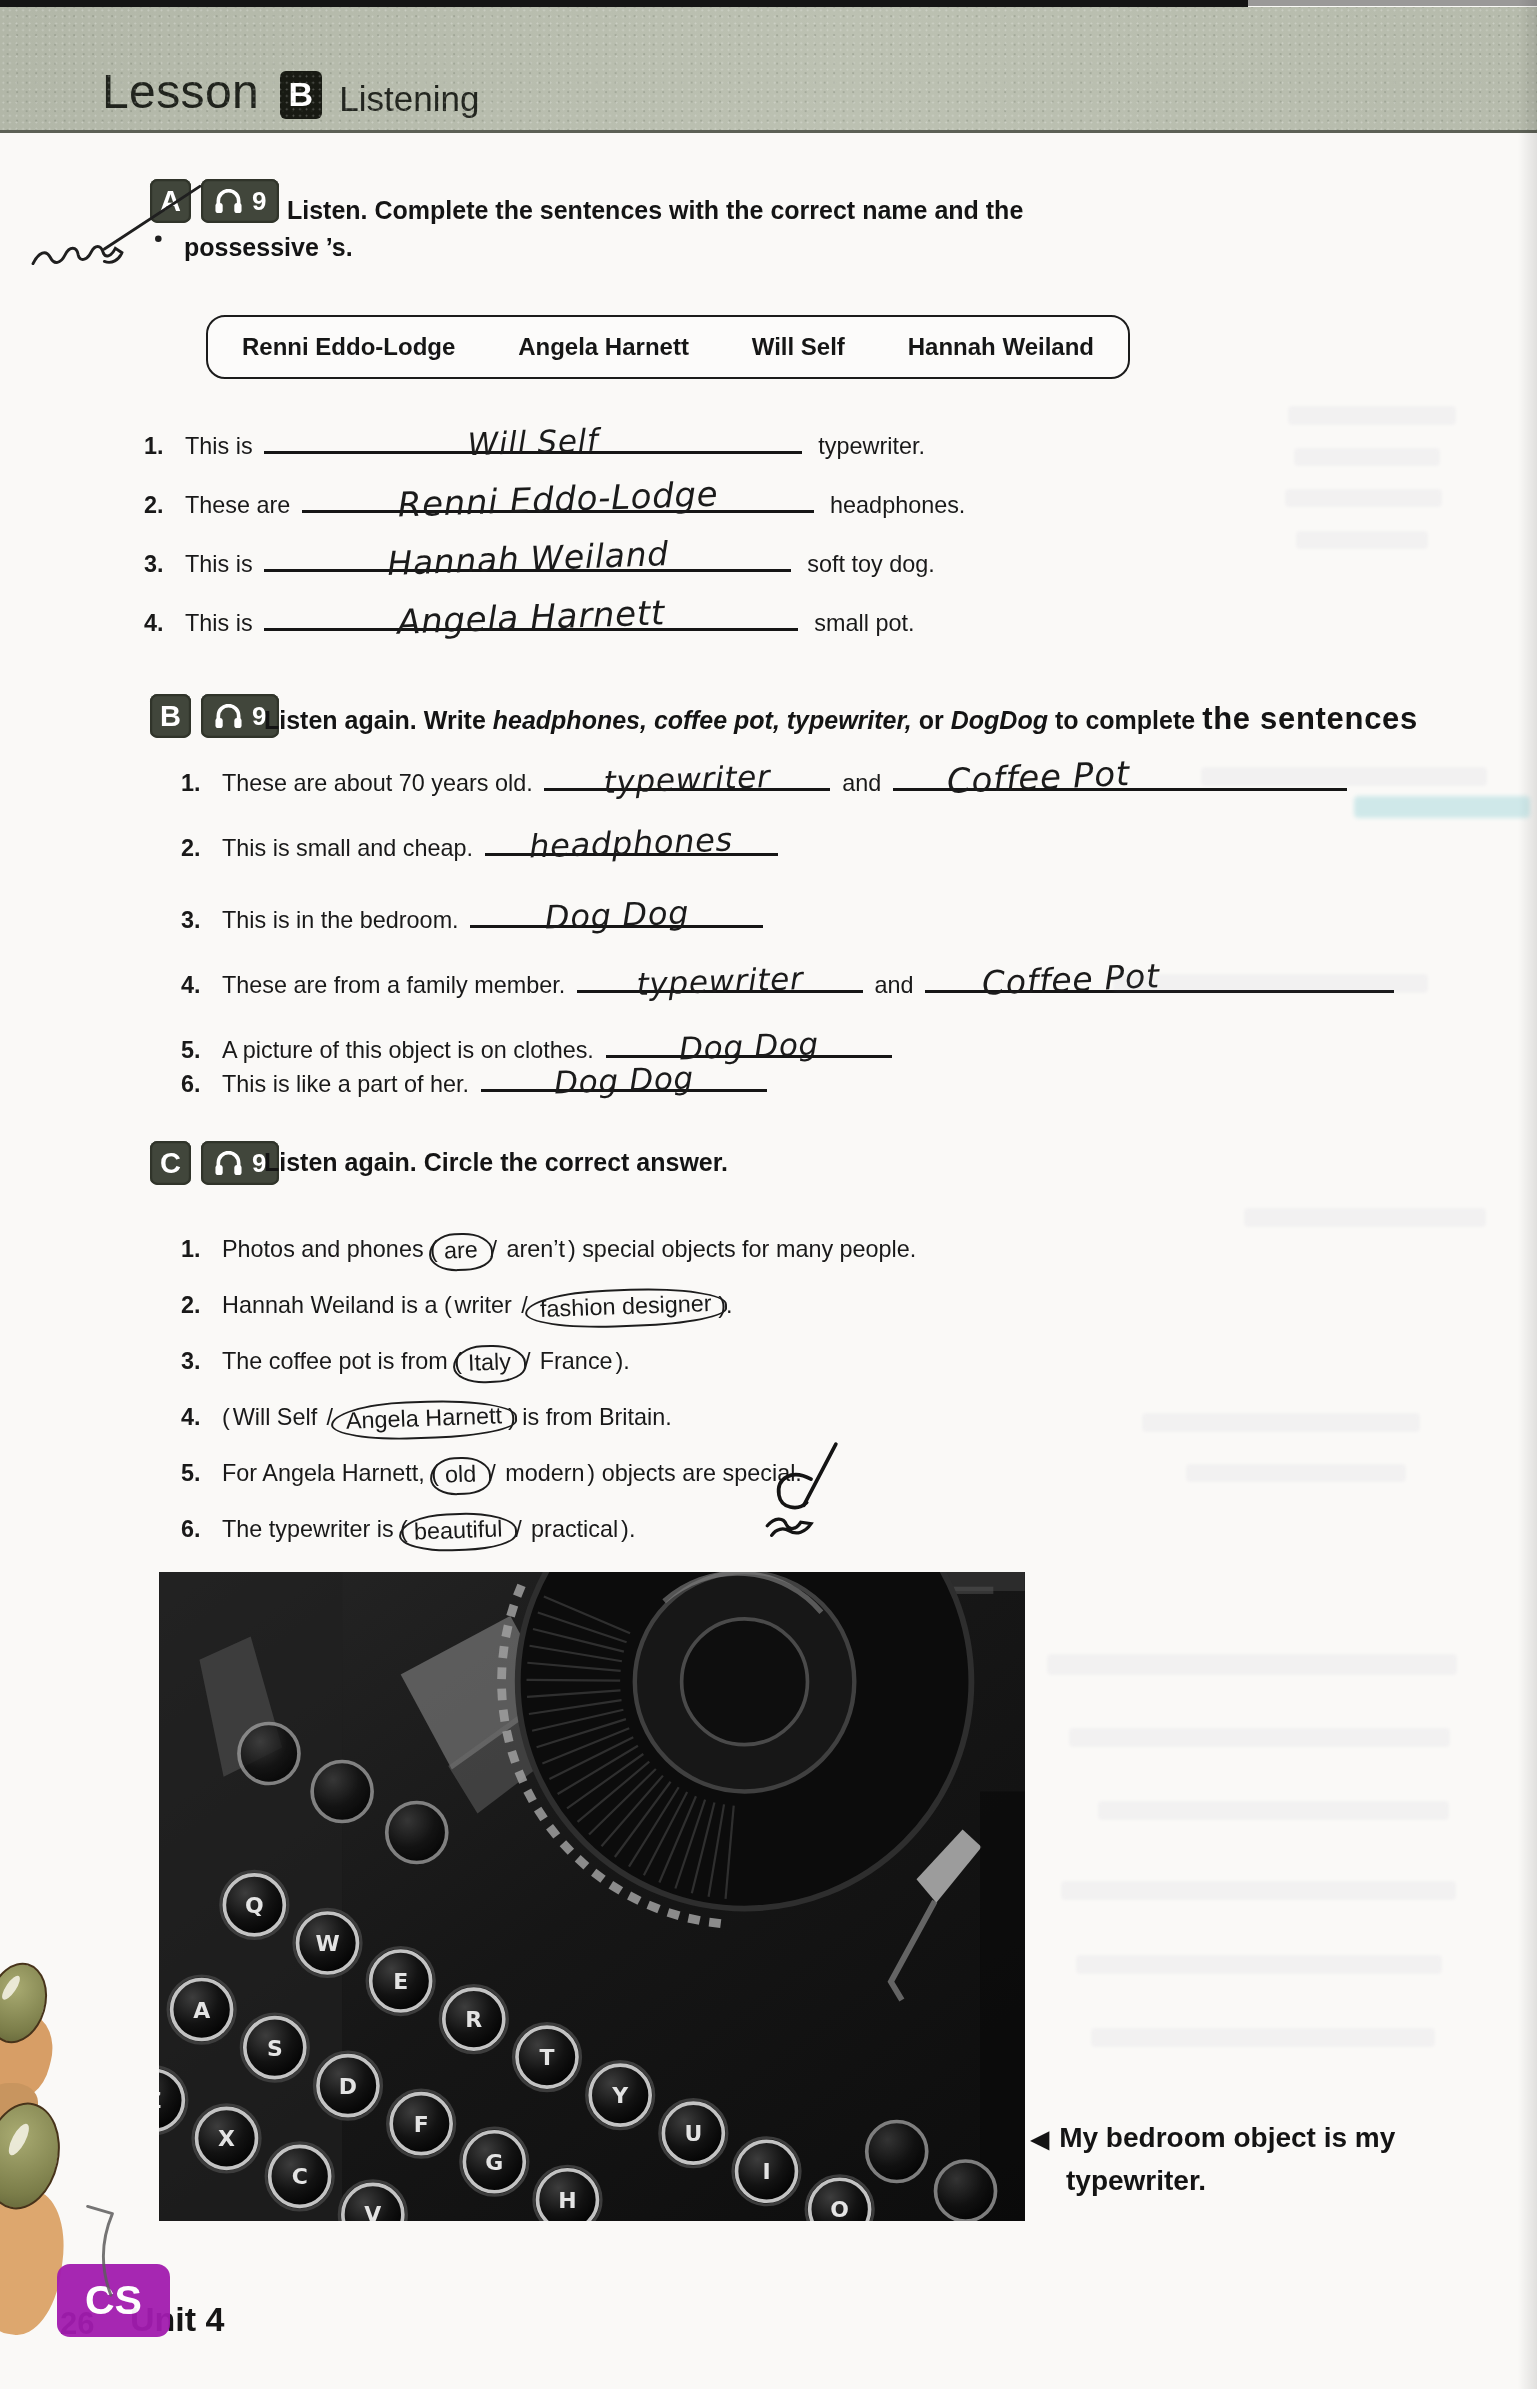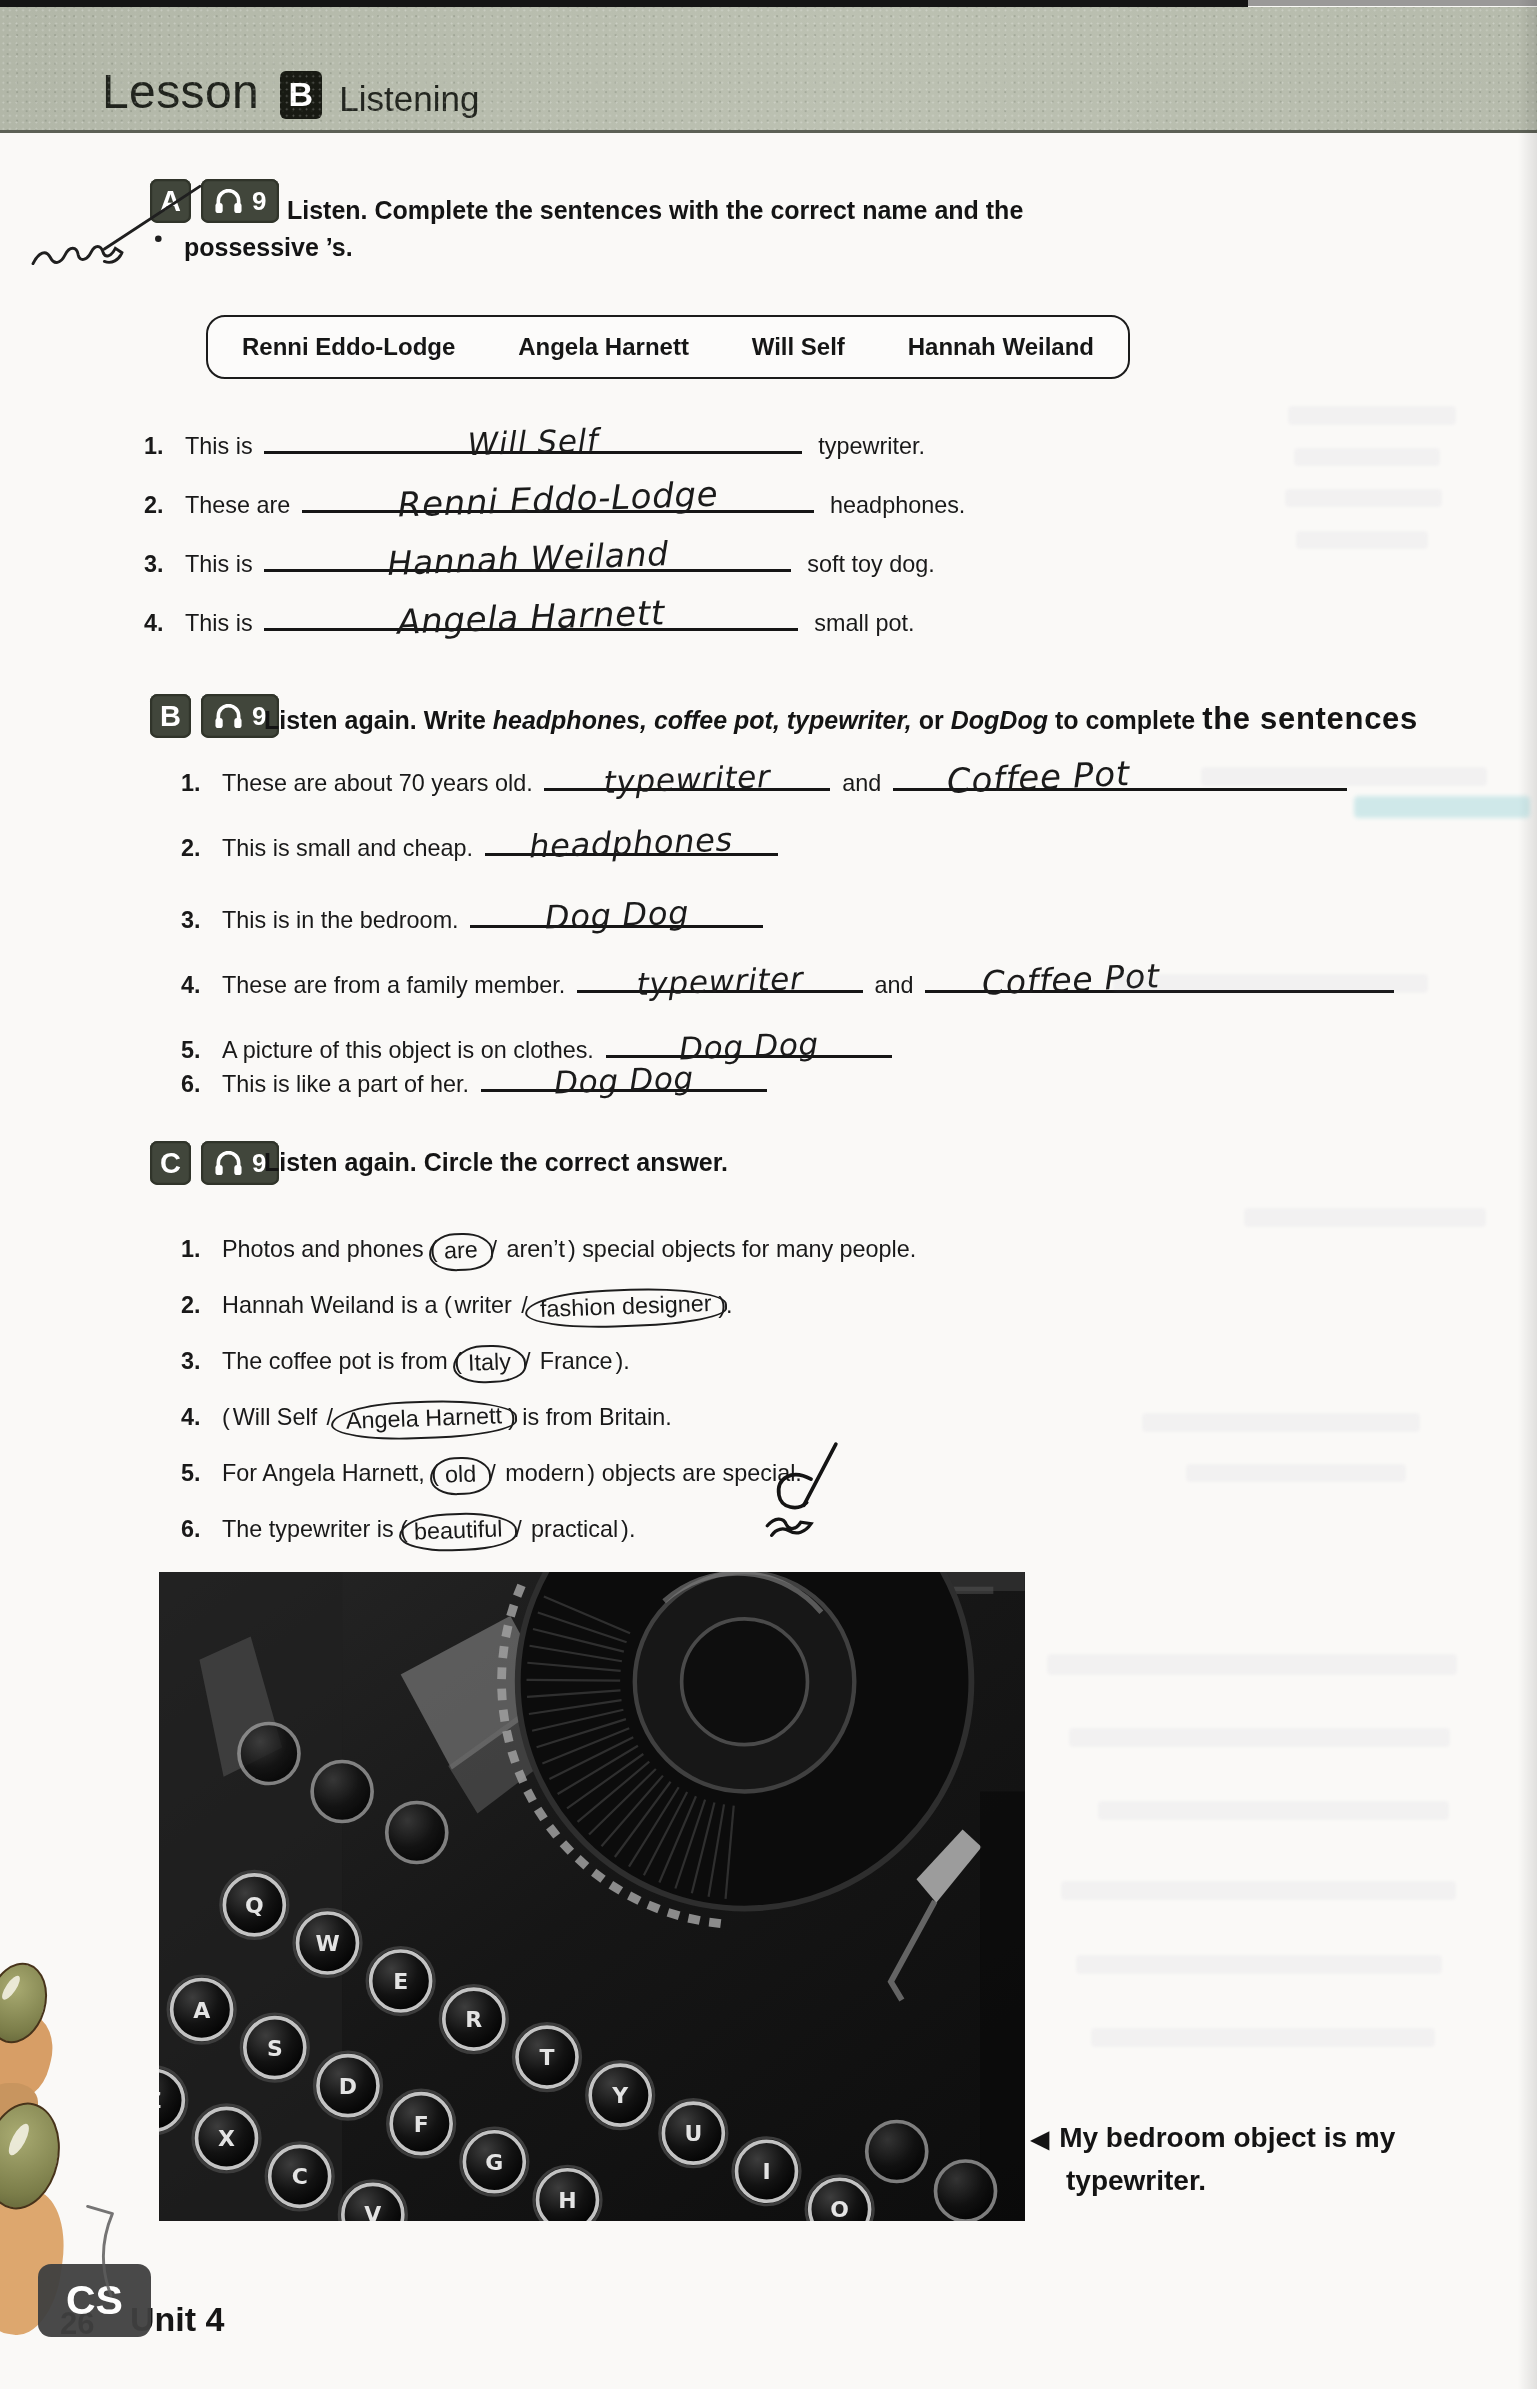--- a/index.html
+++ b/index.html
@@ -56,21 +56,21 @@
   
   .photo{position:absolute;left:159px;top:1572px;width:866px;height:649px;background:#141414;overflow:hidden;}
   .caption{position:absolute;left:1031px;top:2117px;width:410px;font-size:28px;font-weight:bold;
         line-height:41px;color:#141414;}
   .caption .arr{font-size:23.4px;margin-right:10.2px;}
   
   .watermark{position:absolute;left:165px;top:2297px;font-size:56px;color:#c2c2c2;letter-spacing:0.7px;
         z-index:5;font-weight:400;}
   .pagenum{position:absolute;left:60px;top:2306px;font-size:31px;font-weight:bold;z-index:6;}
   .unitlbl{position:absolute;left:130px;top:2300px;font-size:34px;font-weight:bold;z-index:6;}
-  .cslogo{position:absolute;left:38px;top:2264px;width:113px;height:73px;background:#404040;
+  .cslogo{position:absolute;left:57px;top:2264px;width:113px;height:73px;background:#a21caf;
         border-radius:13px;z-index:7;display:flex;align-items:center;justify-content:center;
         color:#fff;font-weight:bold;font-size:41px;opacity:.95;}
   
   .skin{position:absolute;background:#d79e66;border-radius:46%;z-index:3;}
   .nail{position:absolute;background:radial-gradient(circle at 38% 32%,#a9ab72,#7b7d49 70%,#5f6136);
         border:2.9px solid #47331a;border-radius:50%;z-index:4;}
   .nail .shine{position:absolute;background:#f7f5e9;border-radius:50%;opacity:.85;}
   
   .smudge{position:absolute;background:#7d7d9e;opacity:.06;filter:blur(1.5px);border-radius:4.4px;z-index:1;}
   .smudge.cyan{background:#6fc4cc;opacity:.30;filter:blur(2.2px);}

